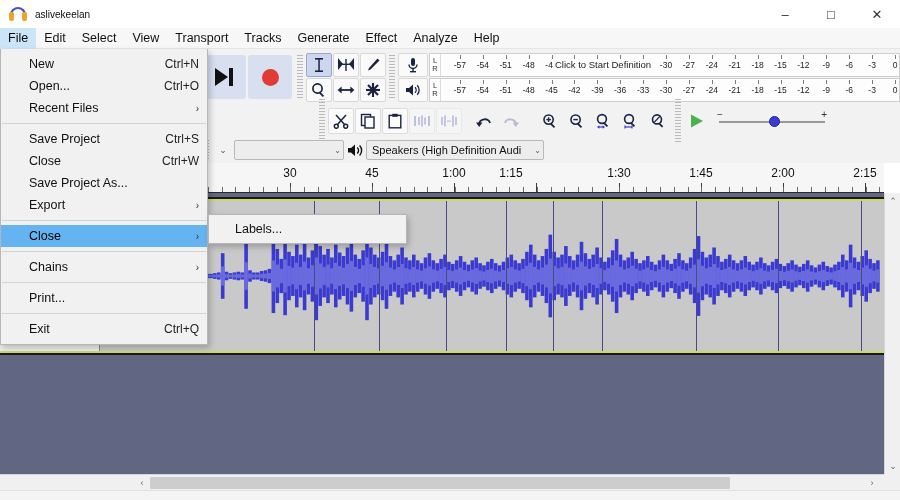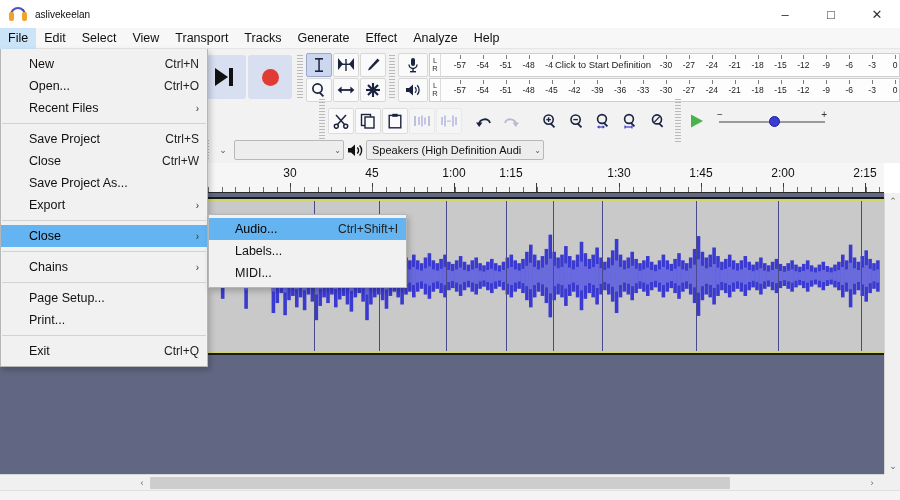--- a/index.html
+++ b/index.html
@@ -1076,35 +1076,25 @@
       <span>Close</span>
       <span class="subarrow">›</span>
     </div>
     <div class="msep"></div>
     <div class="mrow">
       <span>Chains</span>
       <span class="subarrow">›</span>
     </div>
     <div class="msep"></div>
     <div class="mrow">
-      <span>Page Setup...</span>
-    </div>
-    <div class="mrow">
       <span>Print...</span>
     </div>
     <div class="msep"></div>
     <div class="mrow">
       <span>Exit</span>
       <span class="accel">Ctrl+Q</span>
     </div>
   </div>
 <div id="import-menu">
-    <div class="mrow hl">
-      <span>Audio...</span>
-      <span class="accel">Ctrl+Shift+I</span>
-    </div>
     <div class="mrow">
       <span>Labels...</span>
     </div>
-    <div class="mrow">
-      <span>MIDI...</span>
-    </div>
   </div>
 
 </body></html>

